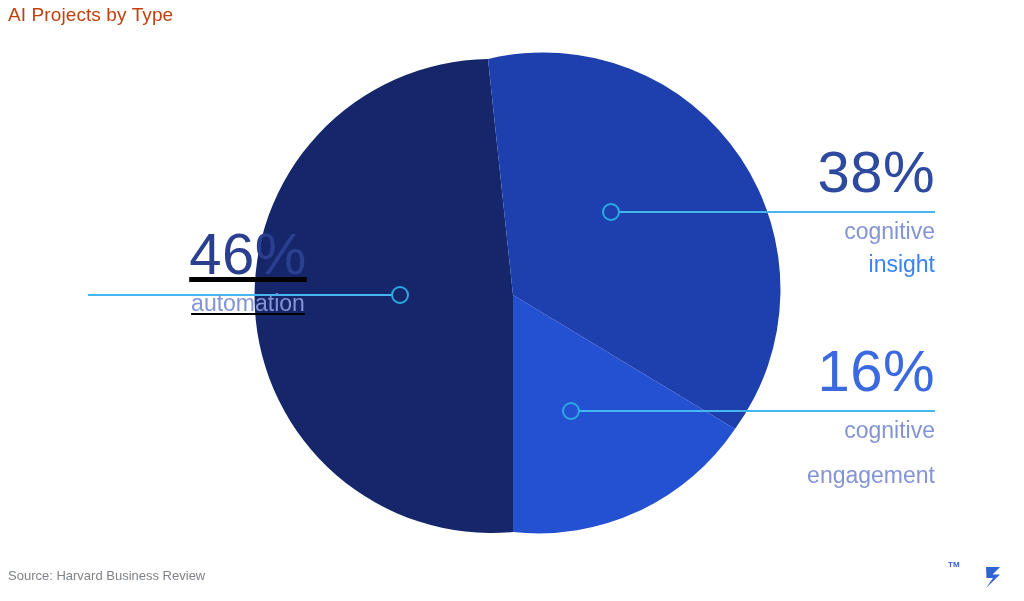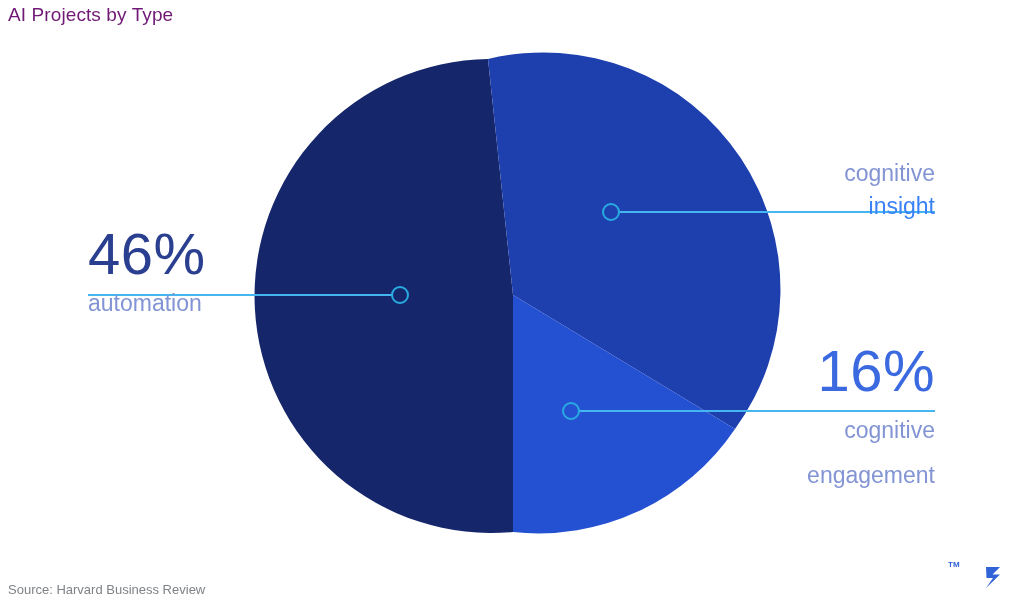--- a/index.html
+++ b/index.html
@@ -7,21 +7,21 @@
     width:1024px; height:601px;
     background:#ffffff;
     font-family:"Liberation Sans", sans-serif;
     overflow:hidden;
   }
   .page { position:relative; width:1024px; height:601px; background:#fff; }
 
   
   .chart-title {
     position:absolute; left:8px; top:4px;
-    font-size:19px; font-weight:400; color:#701a75;
+    font-size:19px; font-weight:400; color:#c2410c;
     letter-spacing:0.1px; white-space:nowrap;
   }
 
   
   .pie-wrap { position:absolute; left:0; top:0; width:1024px; height:601px; }
   .pie-svg { position:absolute; left:0; top:0; }
 
   
   .callout { position:absolute; }
 
@@ -29,33 +29,33 @@
     font-size:58px; font-weight:300; line-height:1.0;
     letter-spacing:0.5px; white-space:nowrap;
   }
   .callout .lbl {
     font-size:23px; font-weight:300; line-height:1.42;
     color:#8294d4; margin-top:7px; white-space:nowrap;
   }
 
   
   .callout.right { text-align:right; }
-  .callout.left  { text-align:left; }
+  .callout.left  { text-align:center;text-decoration:underline; }
 
   #callout-cognitive-insight     { left:676px; top:143px; width:259px; }
   #callout-cognitive-insight .pct{ color:#2d4a9e; }
   #callout-cognitive-engagement  { left:676px; top:342px; width:259px; }
   #callout-cognitive-engagement .pct{ color:#3b6ae0; }
 
   #callout-process-automation    { left:88px; top:225px; width:320px; }
   #callout-process-automation .pct{ color:#2a3f8f; }
 
   
   .source-note {
-    position:absolute; left:8px; top:582px;
+    position:absolute; left:8px; top:568px;
     font-size:13px; color:#7f8387; font-weight:400; white-space:nowrap;
   }
   .brand-logo { position:absolute; left:978px; top:562px; width:34px; height:30px; }
   .brand-tm {
     position:absolute; left:948px; top:560px;
     font-size:8px; color:#3063d6; font-weight:700; letter-spacing:.2px;
   }
 </style>
 </head>
 <body>
@@ -78,20 +78,21 @@
 
       <line x1="579" y1="411" x2="935" y2="411" stroke="#45b6ef" stroke-width="2"></line>
       <circle cx="571" cy="411" r="8" fill="none" stroke="#29abe2" stroke-width="2"></circle>
 
       <line x1="88" y1="295" x2="392" y2="295" stroke="#45b6ef" stroke-width="2"></line>
       <circle cx="400" cy="295" r="8" fill="none" stroke="#29abe2" stroke-width="2"></circle>
     </svg>
   </div>
 
   <div class="callout right" id="callout-cognitive-insight">
+    <div class="pct" style="color: rgb(45, 74, 158);">38%</div>
     <div class="lbl" style="margin-top: 14px; color: rgb(130, 148, 212);">cognitive</div>
     <div class="lbl" style="margin-top: 0px; color: #3b82f6;">insight</div>
   </div>
 
   <div class="callout right" id="callout-cognitive-engagement">
     <div class="pct" style="color: rgb(59, 106, 224);">16%</div>
     <div class="lbl" style="margin-top: 14px; color: rgb(130, 148, 212);">cognitive</div>
     <div class="lbl" style="margin-top: 12px; color: rgb(130, 148, 212);">engagement</div>
   </div>
 

